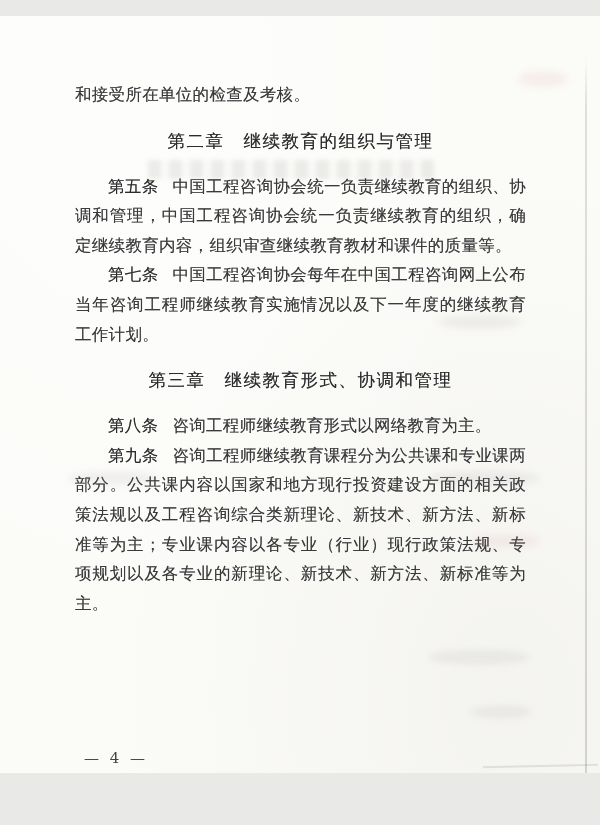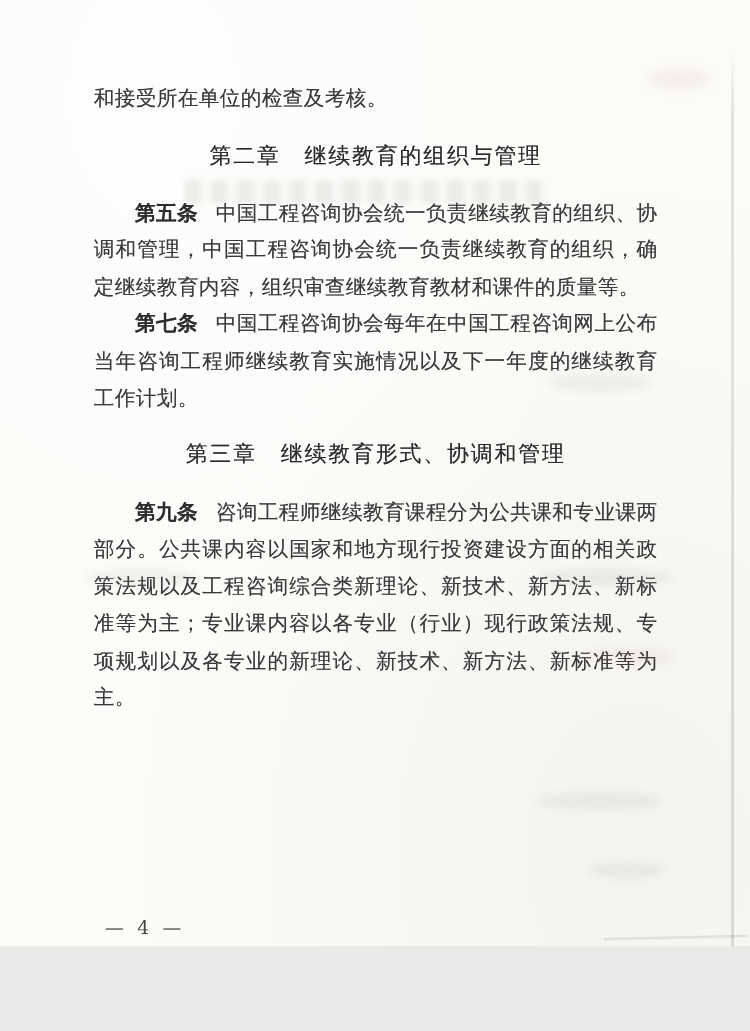--- a/index.html
+++ b/index.html
@@ -10,39 +10,40 @@
   }
   .page {
     position: relative;
     width: 600px; height: 757px;
     background:
       radial-gradient(ellipse at 20% 10%, rgba(255,255,255,0.6), rgba(255,255,255,0) 60%),
       radial-gradient(ellipse at 85% 90%, rgba(210,208,200,0.18), rgba(255,255,255,0) 55%),
       #fbfbf8;
     overflow: hidden;
     color: #3a3a3c;
+    margin-top: 16px;
   }
   .content {
     position: absolute;
     left: 75px; top: 64px;
     width: 451px;
   }
   p.body-para {
     margin: 0;
     font-size: 16.5px;
     line-height: 29.6px;
     letter-spacing: 0.3px;
     text-align: justify;
     text-indent: 2em;
     color: #3a3a3c;
     text-shadow: 0 0 0.5px rgba(58,58,60,0.55);
   }
   p.body-para.no-indent { text-indent: 0; }
   .article-label {
-    font-weight: bold;
+    font-weight: normal;
     font-family: "DejaVu Sans", "Liberation Sans", sans-serif;
     color: #2d2d2f;
     margin-right: 0.85em;
   }
   h2.chapter-heading {
     margin: 16px 0;
     font-size: 17.5px;
     line-height: 30px;
     font-weight: normal;
     font-family: "DejaVu Sans", "Liberation Sans", sans-serif;
@@ -97,20 +98,21 @@
 
     <h2 class="chapter-heading">第二章　继续教育的组织与管理</h2>
 
     <p class="body-para"><span class="article-label">第五条</span><span>中国工程咨询协会统一负责继续教育的组织、协调和管理，中国工程咨询协会统一负责继续教育的组织，确定继续教育内容，组织审查继续教育教材和课件的质量等。</span></p>
 
 
     <p class="body-para"><span class="article-label">第七条</span><span>中国工程咨询协会每年在中国工程咨询网上公布当年咨询工程师继续教育实施情况以及下一年度的继续教育工作计划。</span></p>
 
     <h2 class="chapter-heading">第三章　继续教育形式、协调和管理</h2>
 
+    <p class="body-para"><span class="article-label">第八条</span><span>咨询工程师继续教育形式以网络教育为主。</span></p>
 
     <p class="body-para"><span class="article-label">第九条</span><span>咨询工程师继续教育课程分为公共课和专业课两部分。公共课内容以国家和地方现行投资建设方面的相关政策法规以及工程咨询综合类新理论、新技术、新方法、新标准等为主；专业课内容以各专业（行业）现行政策法规、专项规划以及各专业的新理论、新技术、新方法、新标准等为主。</span></p>
 
 
   </div>
 
   <div class="page-number">— 4 —</div>
 
   <div class="artifact ghost-strip" style="left:148px; top:144px; width:287px; height:19px;"></div>
   <div class="artifact smudge pink" style="left:518px; top:55px; width:50px; height:16px;"></div>

